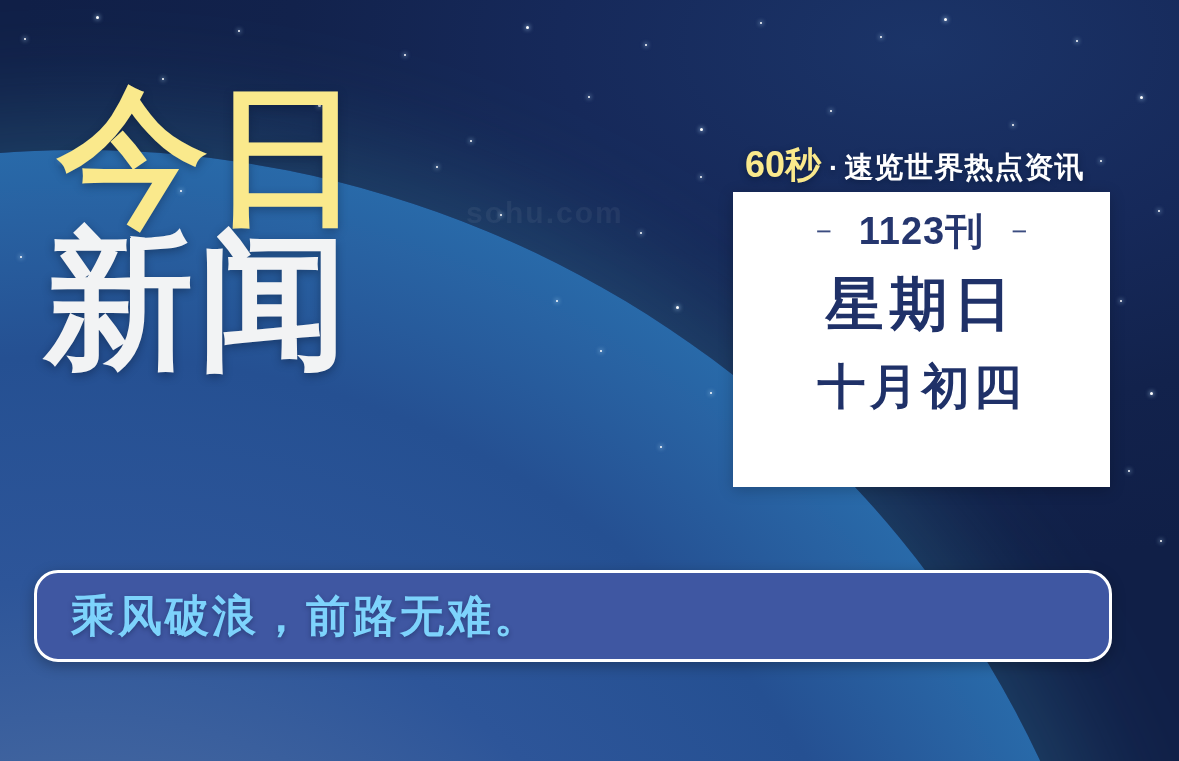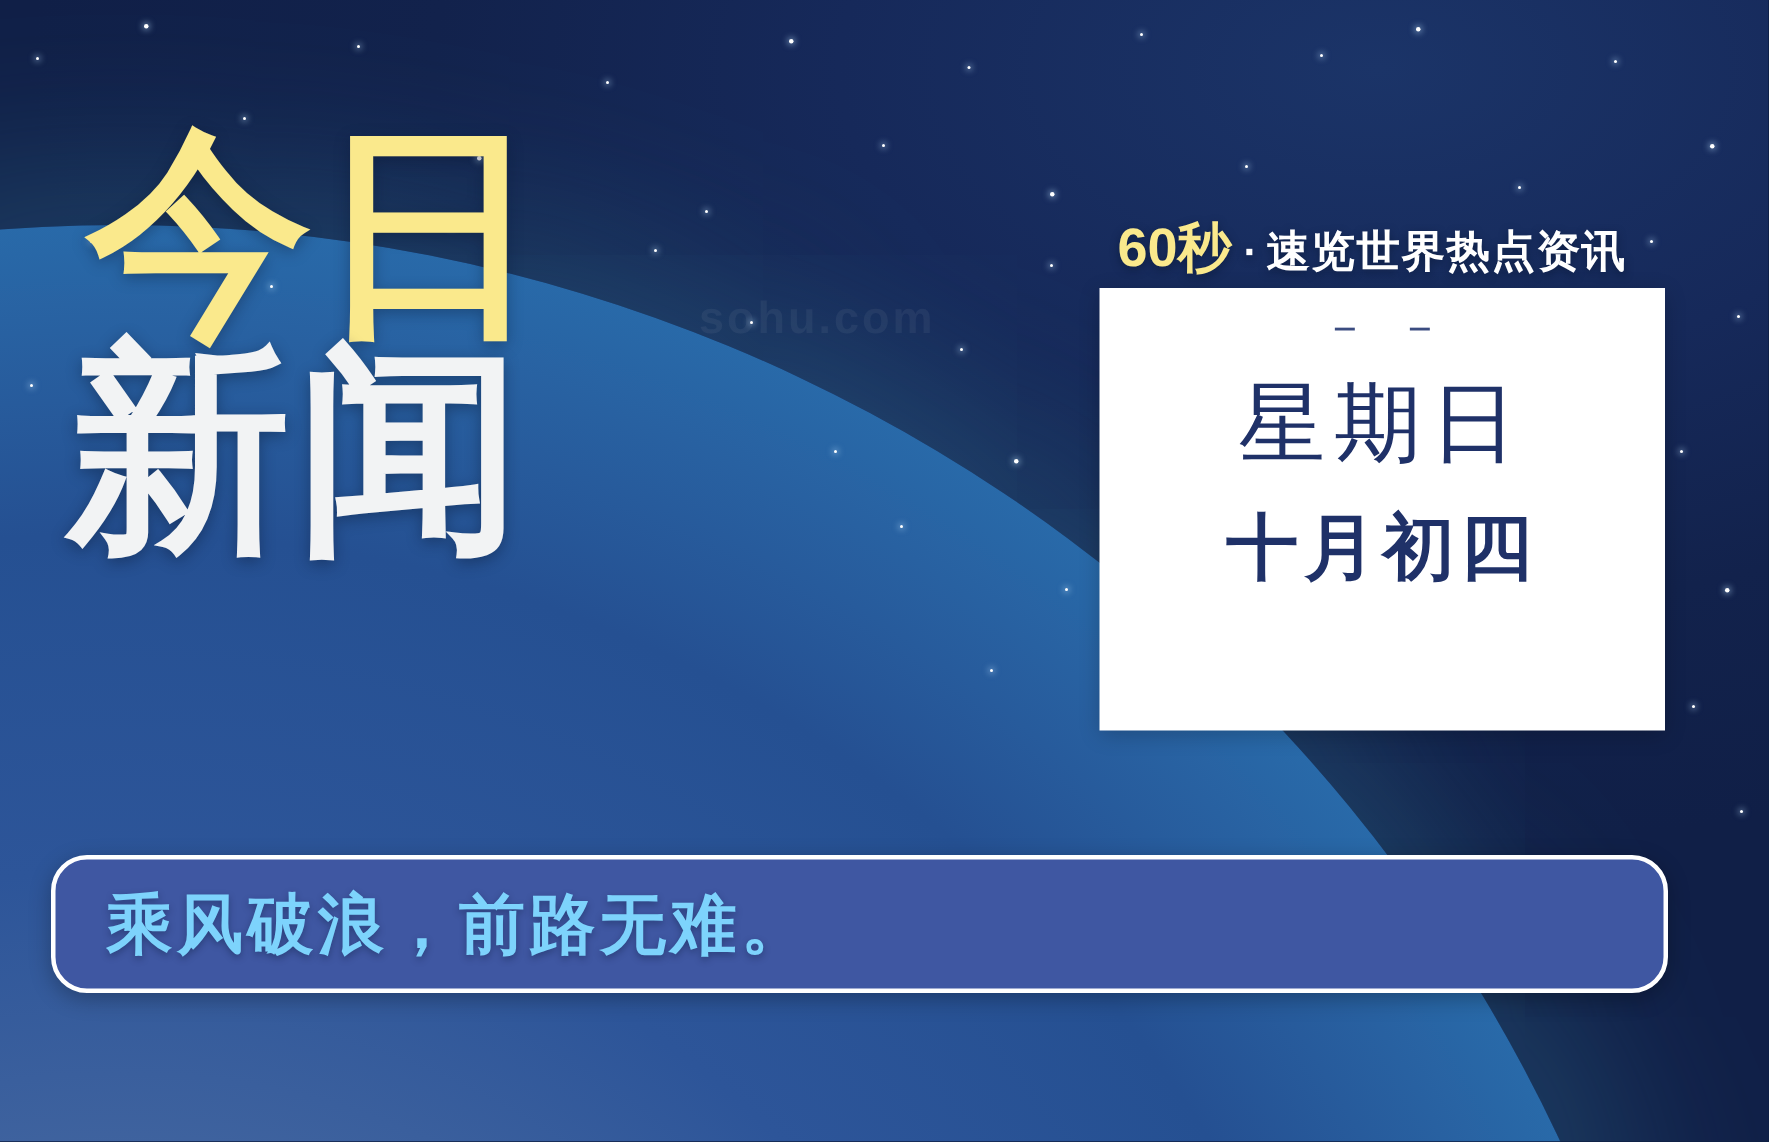--- a/index.html
+++ b/index.html
@@ -197,21 +197,21 @@
     font-size:30px; font-weight:normal; color:#3b4c80;
     line-height:1;
     position:relative; top:-2px;
   }
   .issue-num{
     font-size:38px; font-weight:bold; letter-spacing:1px;
     color:#25366e;
   }
   .weekday{
     margin-top:18px;
-    font-size:58px; font-weight:normal;
+    font-size:58px; font-weight:bold;
     color:#1f3168;
     letter-spacing:6px;
     line-height:1;
   }
   .lunar{
     margin-top:30px;
     font-size:48px; font-weight:bold;
     color:#1f3168;
     letter-spacing:4px;
     line-height:1;
@@ -300,20 +300,21 @@
 
   <div class="tagline">
     <span class="sec">60秒</span>
     <span class="dotsep">·</span>
     <span class="rest">速览世界热点资讯</span>
   </div>
 
   <div class="info-card">
     <div class="issue-row">
       <span class="issue-dash">－</span>
+      <span class="issue-num">1123刊</span>
       <span class="issue-dash">－</span>
     </div>
     <div class="weekday">星期日</div>
     <div class="lunar">十月初四</div>
   </div>
 
   <div class="banner">
     <div class="banner-text">乘风破浪，前路无难。</div>
   </div>
 

